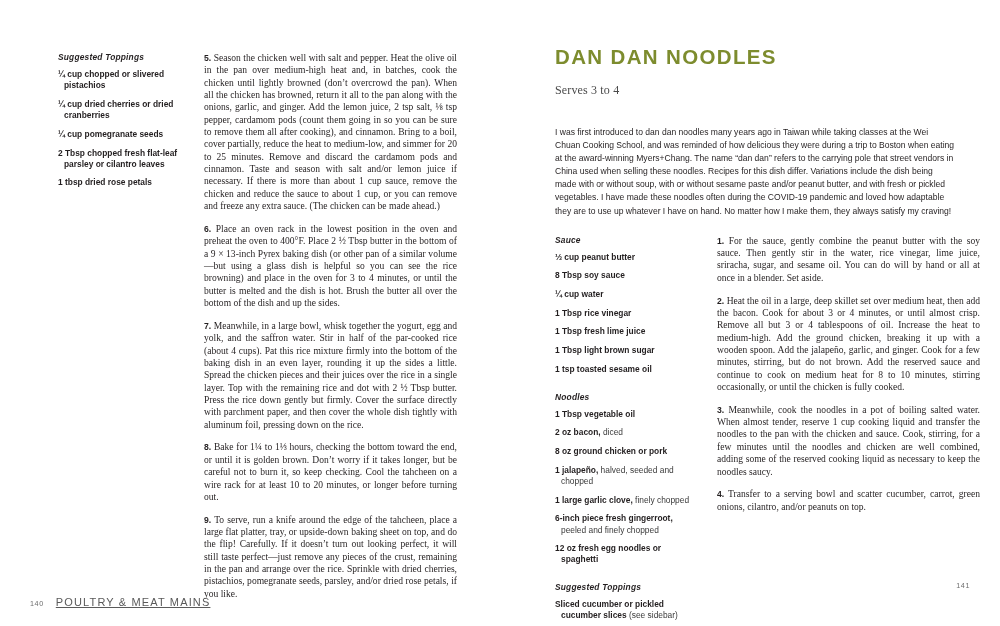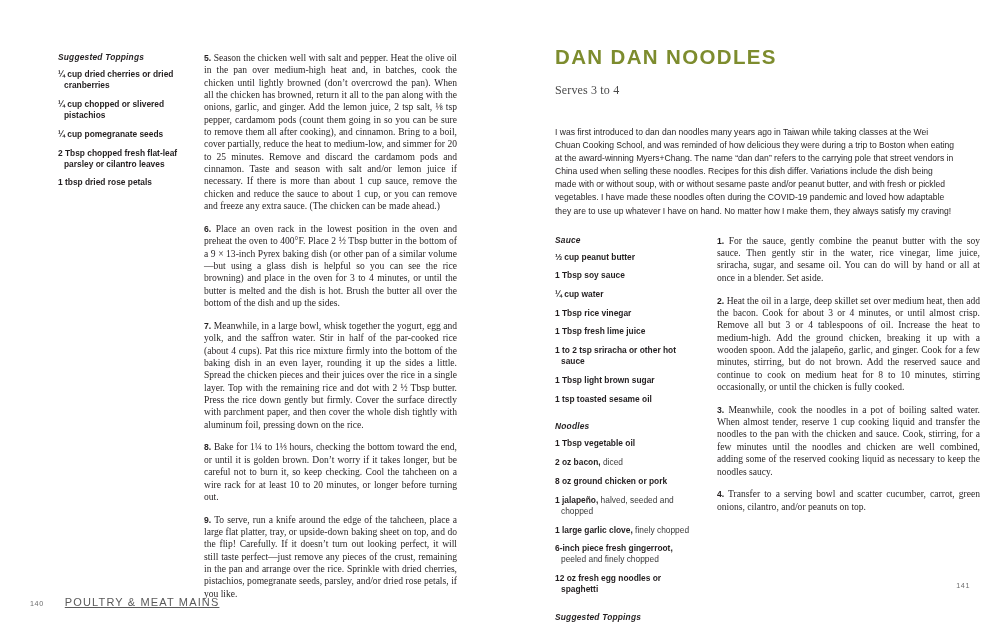--- a/index.html
+++ b/index.html
@@ -37,21 +37,21 @@
   .step {
     font-family:"Liberation Serif", serif;
     font-size:9.55px; line-height:12.35px; color:#231f20;
     text-align:justify; margin-bottom:10.5px;
     -webkit-hyphens:auto; hyphens:auto;
   }
   .step .num { font-family:"Liberation Sans", sans-serif; font-weight:700; font-size:8.6px; }
 
   .footer-left {
     position:absolute; left:30px; bottom:18px;
-    display:flex; align-items:baseline; gap:21px;
+    display:flex; align-items:baseline; gap:12px;
   }
   .folio {
     font-family:"Liberation Sans", sans-serif; font-size:7.2px;
     letter-spacing:.6px; color:#6d6d6d;
   }
   .running-head {
     font-family:"Liberation Sans", sans-serif; font-size:11px;
     letter-spacing:1.15px; color:#5a5a5a;text-decoration:underline;
   }
 
@@ -79,22 +79,22 @@
 </head>
 <body>
 
 <div class="spread">
 
   <div class="page page-left">
     <div class="left-body">
 
       <div class="col-ing">
         <div class="ing-head">Suggested Toppings</div>
+        <div class="ing-item">¼ cup chopped or slivered pistachios</div>
         <div class="ing-item">¼ cup dried cherries or dried cranberries</div>
-        <div class="ing-item">¼ cup chopped or slivered pistachios</div>
         <div class="ing-item">¼ cup pomegranate seeds</div>
         <div class="ing-item">2 Tbsp chopped fresh flat-leaf parsley or cilantro leaves</div>
         <div class="ing-item">1 tbsp dried rose petals</div>
       </div>
 
       <div class="col-method">
         <p class="step">
           <span class="num">5.</span>
           <span>Season the chicken well with salt and pepper. Heat the olive oil in the pan over medium-high heat and, in batches, cook the chicken until lightly browned (don’t overcrowd the pan). When all the chicken has browned, return it all to the pan along with the onions, garlic, and ginger. Add the lemon juice, 2 tsp salt, ⅛ tsp pepper, cardamom pods (count them going in so you can be sure to remove them all after cooking), and cinnamon. Bring to a boil, cover partially, reduce the heat to medium-low, and simmer for 20 to 25 minutes. Remove and discard the cardamom pods and cinnamon. Taste and season with salt and/or lemon juice if necessary. If there is more than about 1 cup sauce, remove the chicken and reduce the sauce to about 1 cup, or you can remove and freeze any extra sauce. (The chicken can be made ahead.)</span>
         </p>
@@ -134,33 +134,30 @@
       <div class="recipe-cols">
 
         <div class="rcol-ing">
 
           <div>
             <div class="ing-head">Sauce</div>
             <div class="ing-item">
               <span>⅓ cup peanut butter</span><span class="reg"></span>
             </div>
             <div class="ing-item">
-              <span>1 Tbsp soy sauce</span><span class="reg"></span>
+              <span>8 Tbsp soy sauce</span><span class="reg"></span>
             </div>
             <div class="ing-item">
               <span>¼ cup water</span><span class="reg"></span>
             </div>
             <div class="ing-item">
               <span>1 Tbsp rice vinegar</span><span class="reg"></span>
             </div>
             <div class="ing-item">
               <span>1 Tbsp fresh lime juice</span><span class="reg"></span>
-            </div>
-            <div class="ing-item">
-              <span>1 to 2 tsp sriracha or other hot sauce</span><span class="reg"></span>
             </div>
             <div class="ing-item">
               <span>1 Tbsp light brown sugar</span><span class="reg"></span>
             </div>
             <div class="ing-item">
               <span>1 tsp toasted sesame oil</span><span class="reg"></span>
             </div>
           </div>
 
           <div style="height:9px"></div>

